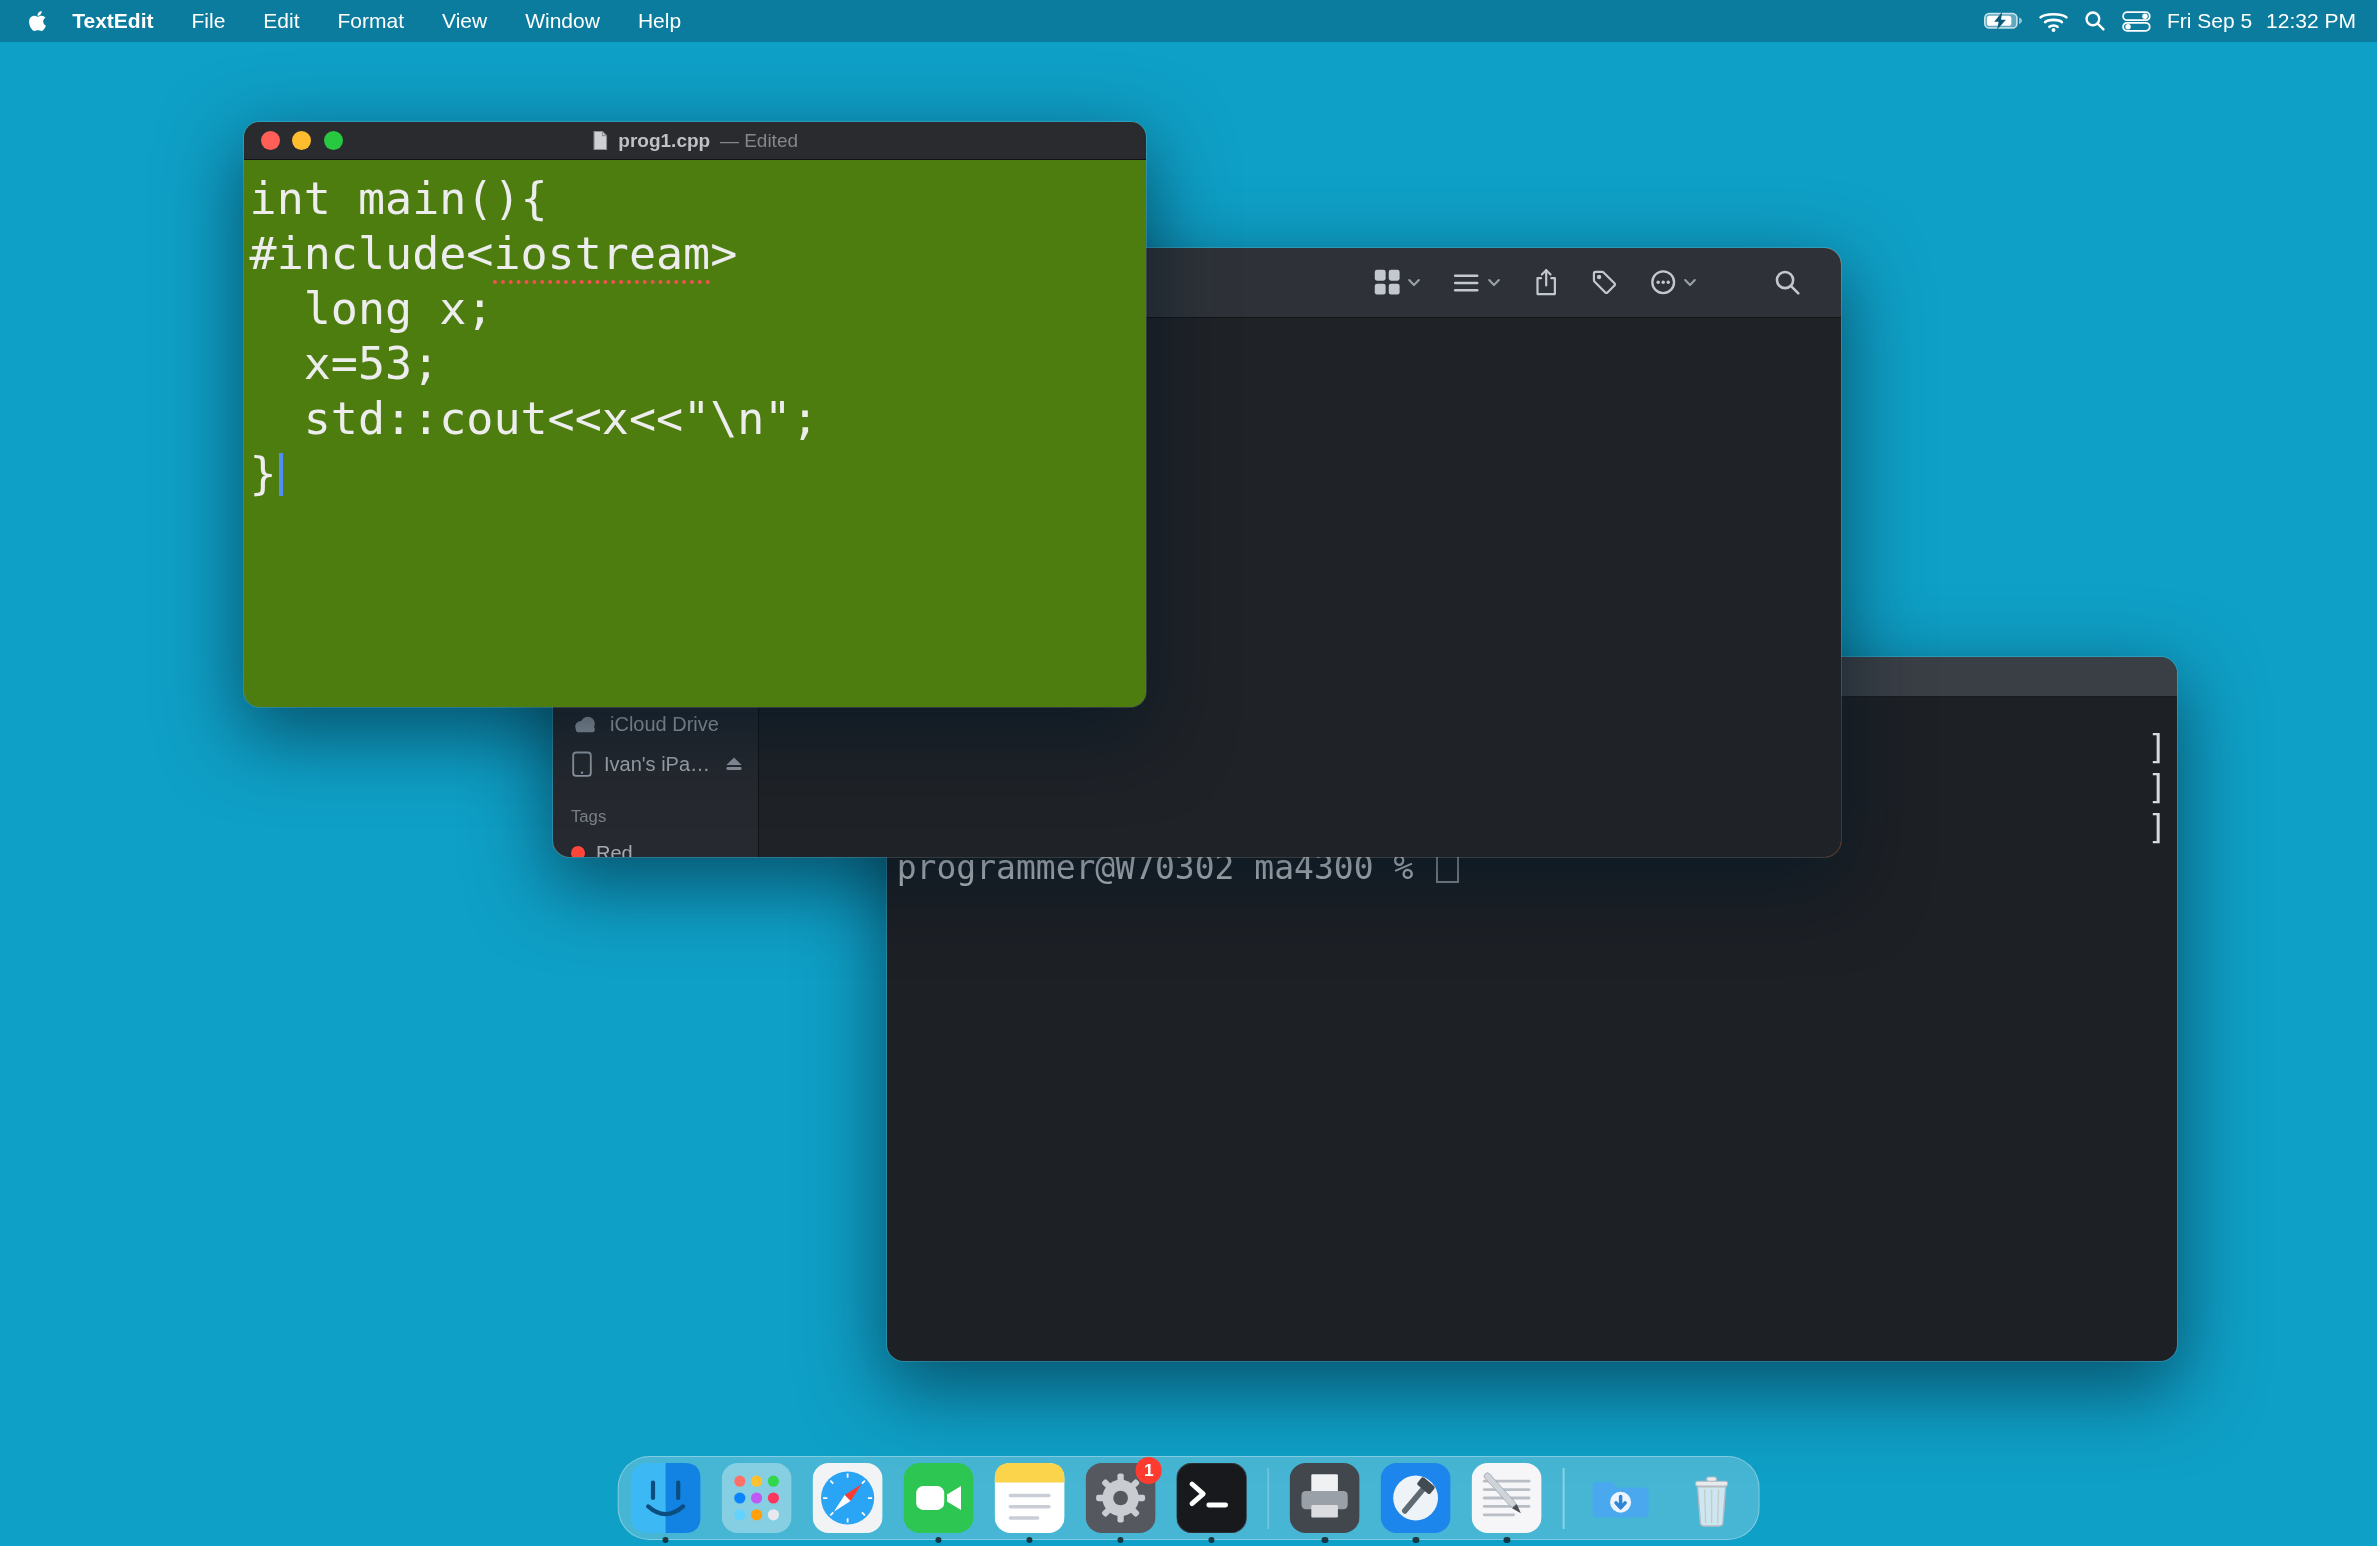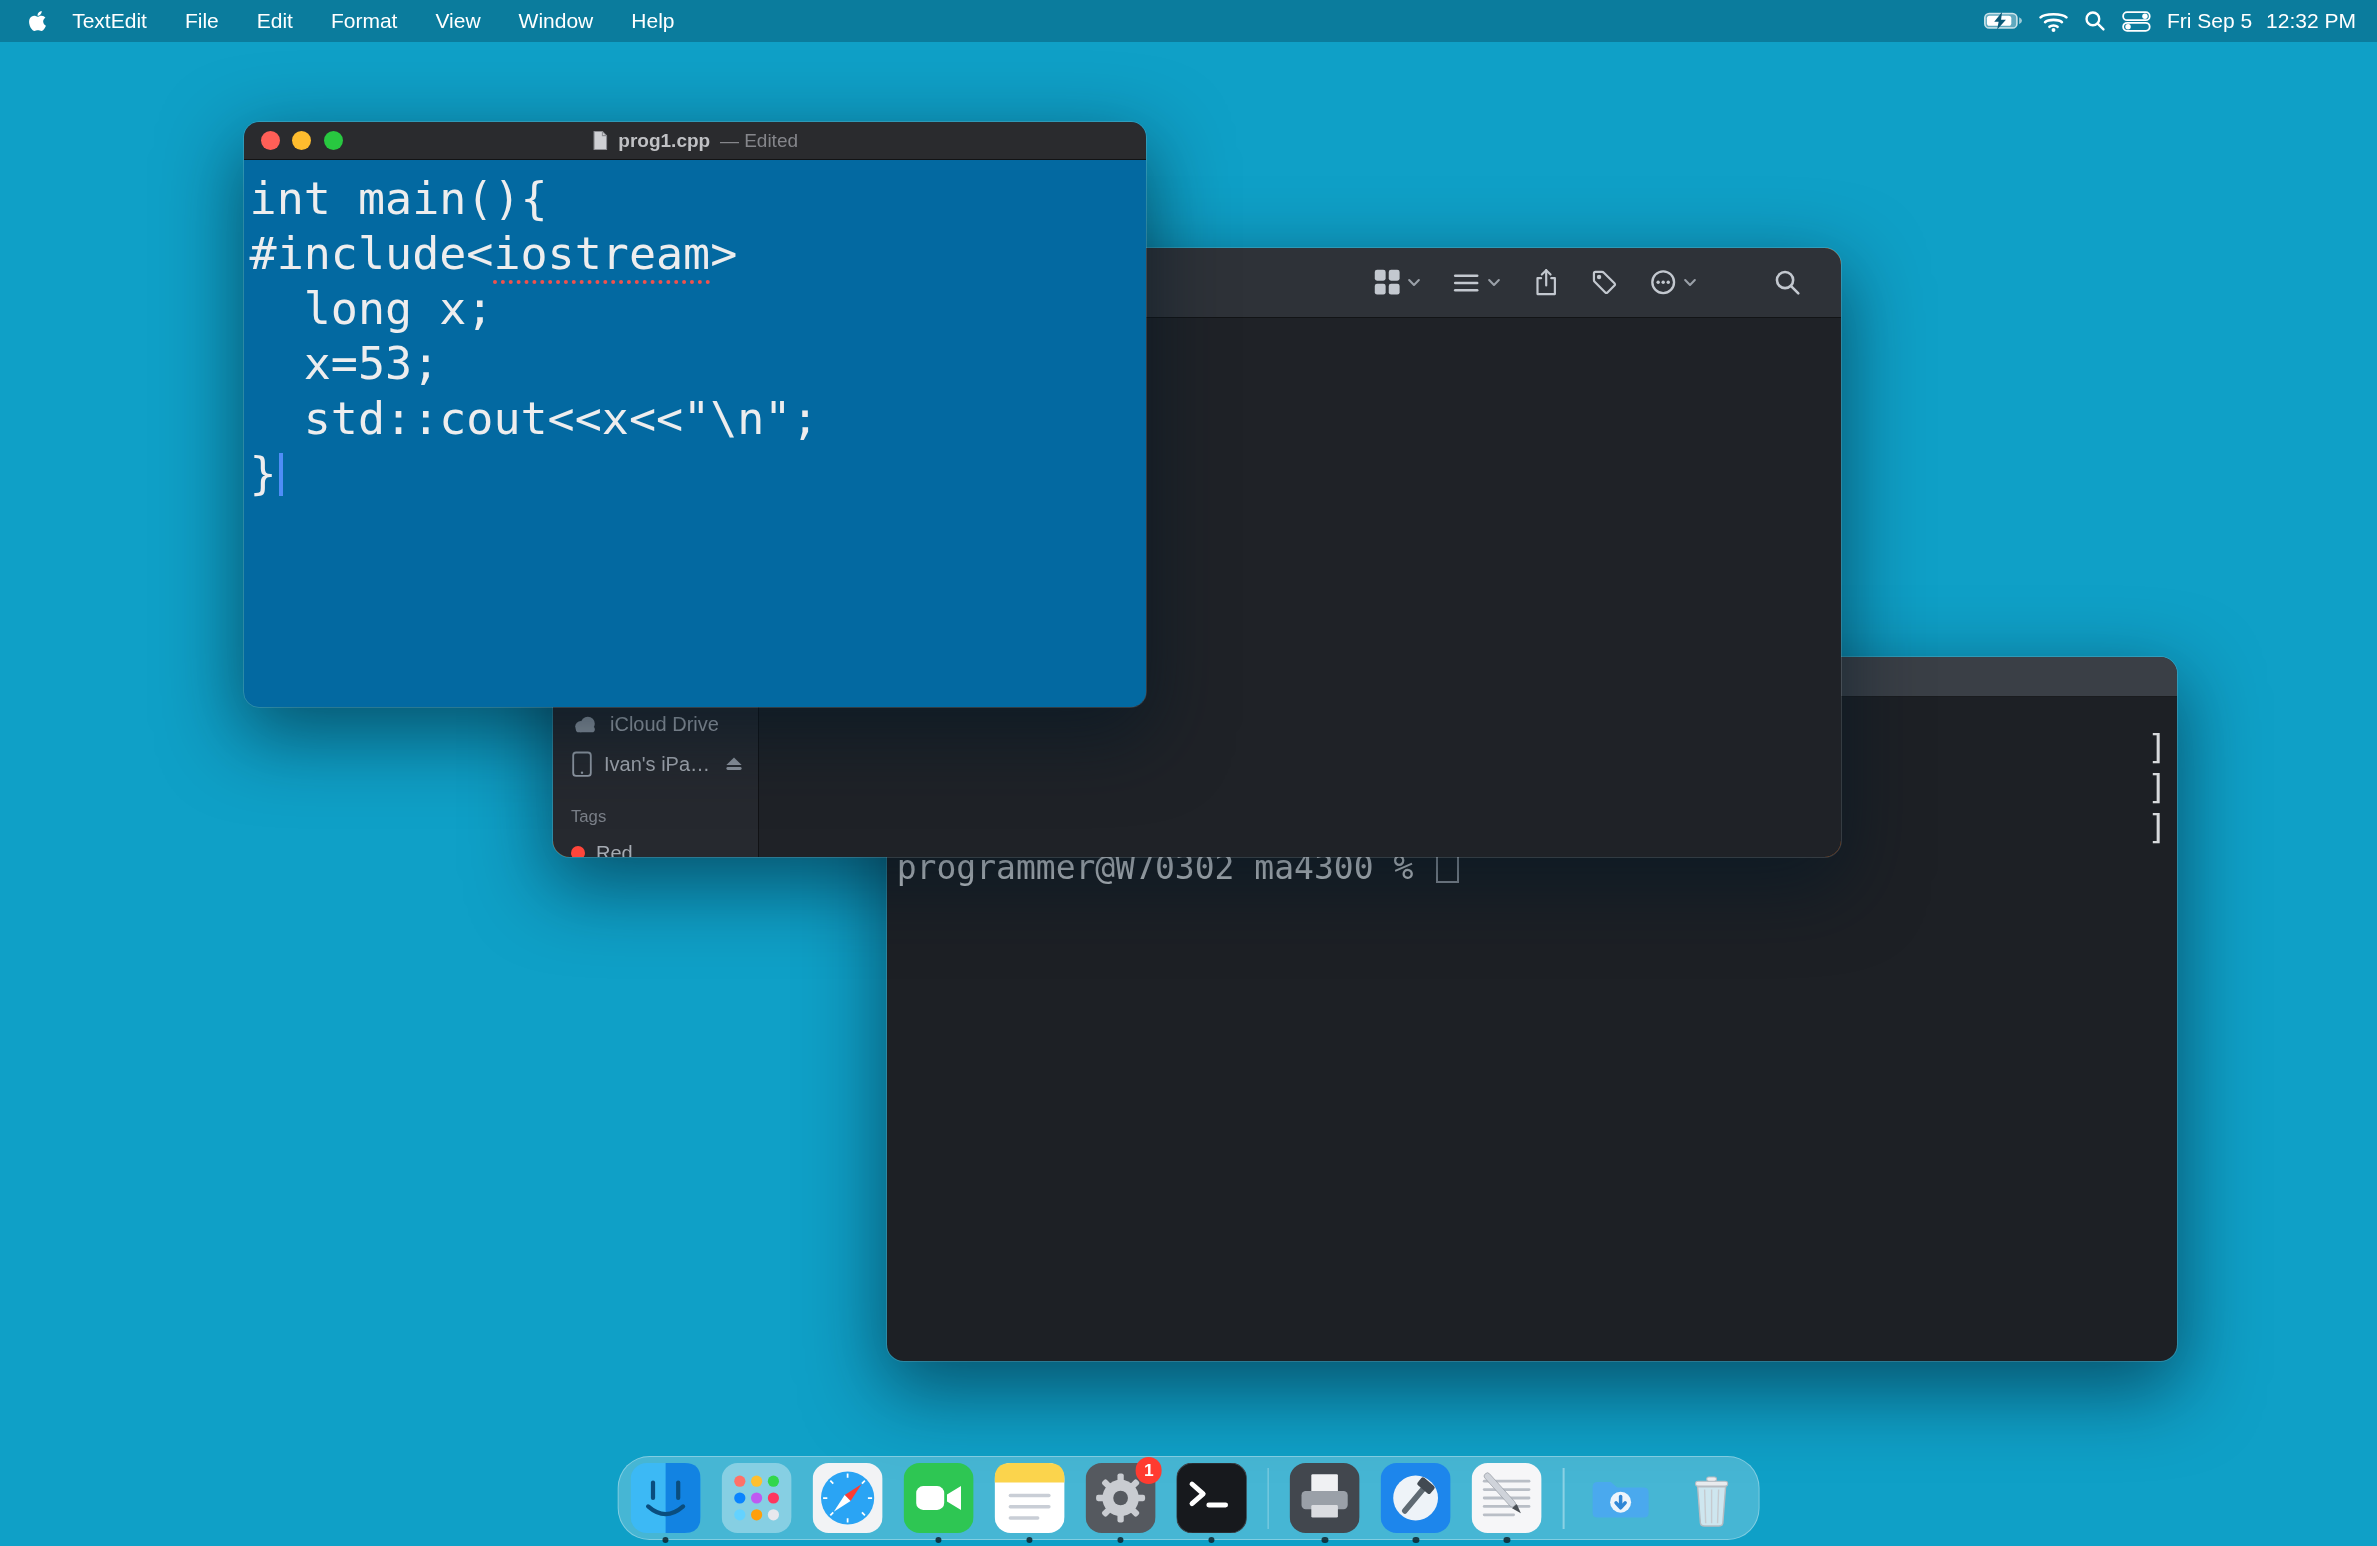--- a/index.html
+++ b/index.html
@@ -5,21 +5,21 @@
   *{margin:0;padding:0;box-sizing:border-box}
   html,body{width:2377px;height:1546px;overflow:hidden}
   body{font-family:"Liberation Sans",sans-serif;background:#0fa0c7;position:relative;color:#fff}
 
   
   #menubar{position:absolute;top:0;left:0;right:0;height:42px;background:rgba(6,58,80,.35);
     display:flex;align-items:center;padding:0 21px;font-size:21px;z-index:50}
   .mb-left{display:flex;align-items:center}
   .mb-apple{display:flex;align-items:center;padding:0 5.6px}
   .mb-item{padding:0 19px;white-space:nowrap}
-  .mb-app{font-weight:normal}
+  .mb-app{font-weight:bold}
   .mb-right{margin-left:auto;display:flex;align-items:center;gap:16px}
   .mb-status{display:flex;align-items:center}
   .mb-clock{display:flex;gap:14px;white-space:nowrap}
 
   
   .window{position:absolute;border-radius:16.7px;overflow:hidden;
     box-shadow:0 25px 77px 4.2px rgba(0,22,36,.55);outline:0.7px solid rgba(255,255,255,.14);outline-offset:-0.7px}
 
   
   #terminal{left:887px;top:657px;width:1290px;height:704px;background:#1d2025;z-index:10}
@@ -39,21 +39,21 @@
   .fd-body{position:absolute;top:70px;bottom:0;left:0;right:0;display:flex}
   .fd-sidebar{width:206px;background:#26292f;border-right:0.7px solid rgba(0,0,0,.55);position:relative}
   .fd-main{flex:1;background:#1f2227}
   .sd-row{position:absolute;left:18px;right:8.4px;height:38px;display:flex;align-items:center;gap:11px;
     color:#a6abb3;font-size:20px;white-space:nowrap}
   .sd-header{position:absolute;left:18px;color:#7b8089;font-size:16.7px;font-weight:normal}
   .sd-eject{margin-left:auto;margin-right:7px;display:flex}
   .tag-dot{width:14px;height:14px;border-radius:50%;background:#ff453a;flex:0 0 auto}
 
   
-  #textedit{left:244px;top:122px;width:902px;height:585px;background:#0369a1;z-index:30;border-radius:15.3px}
+  #textedit{left:244px;top:122px;width:902px;height:585px;background:#4d7c0f;z-index:30;border-radius:15.3px}
   .te-titlebar{height:38px;background:#2a2b2e;border-bottom:0.7px solid rgba(0,0,0,.55);position:relative;
     display:flex;align-items:center}
   .lights{display:flex;gap:12.5px;padding-left:16.7px}
   .light{width:19px;height:19px;border-radius:50%}
   .l-red{background:#ff5f57}.l-yellow{background:#febc2e}.l-green{background:#28c840}
   .te-title{position:absolute;left:50%;top:50%;transform:translate(-50%,-50%);
     display:flex;align-items:center;gap:9.7px;font-size:19px;white-space:nowrap}
   .t-name{color:#c0c1c4;font-weight:bold}
   .t-edited{color:#85868b}
   .te-content{padding:11px 5.6px;font-family:"DejaVu Sans Mono",monospace;font-size:45px;line-height:55px;color:#ededee}

